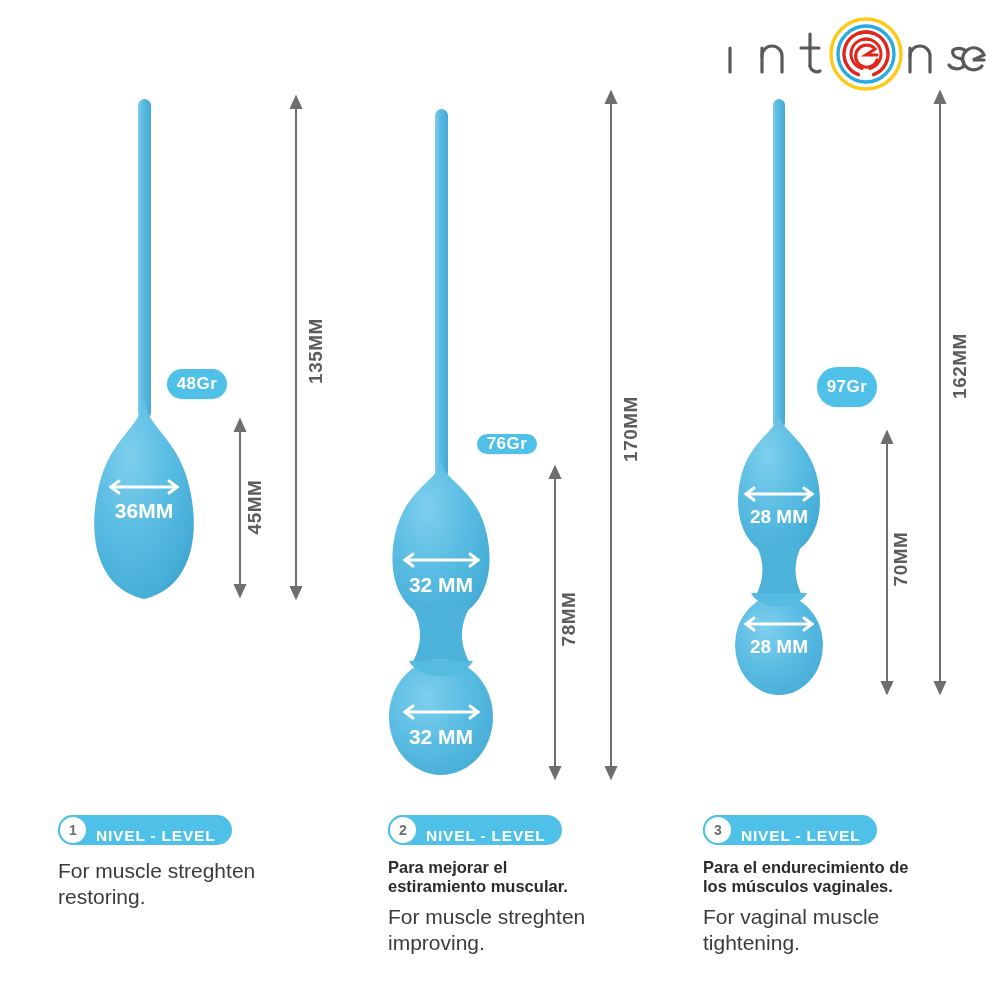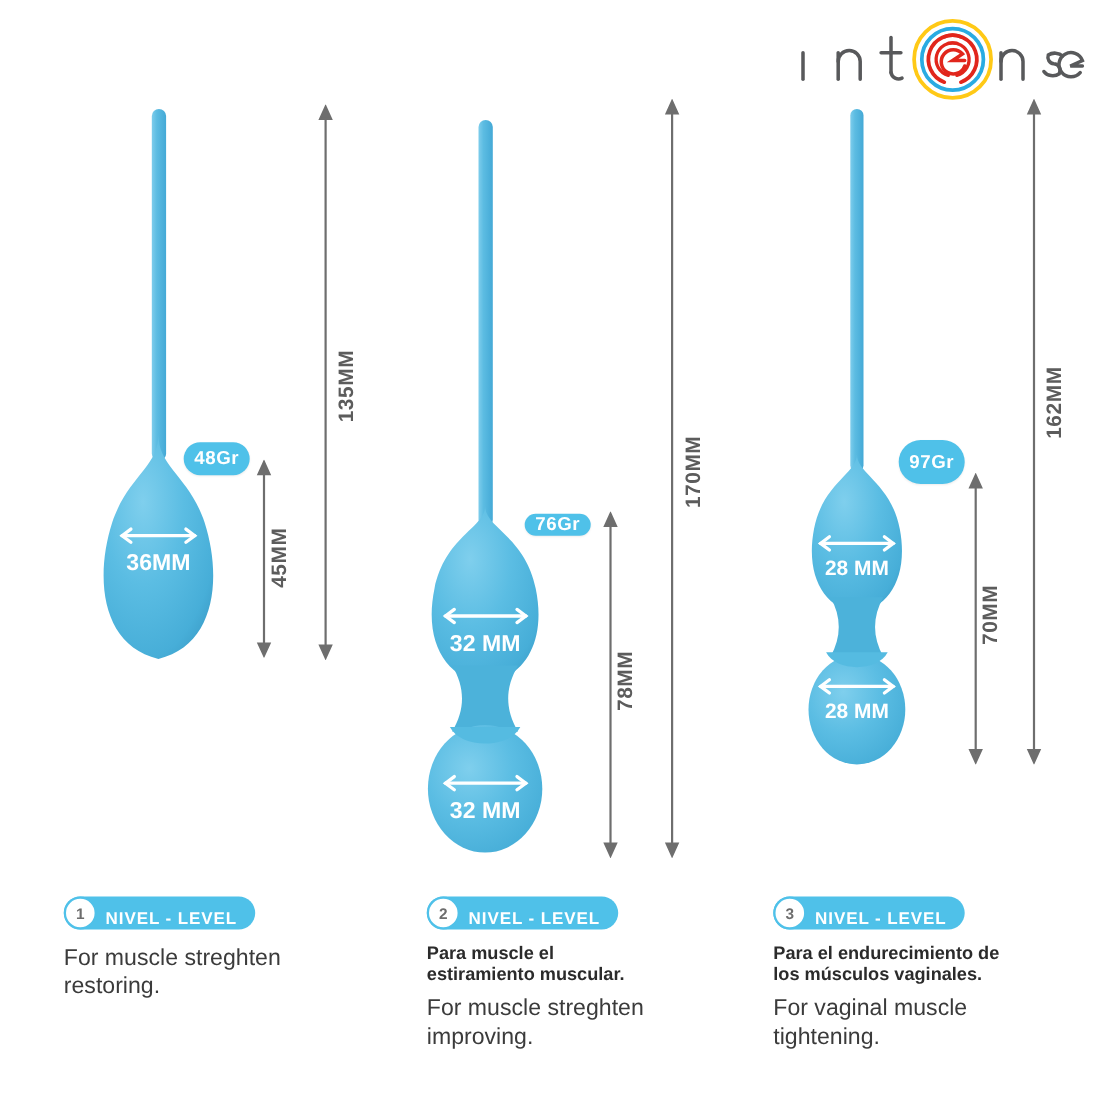--- a/index.html
+++ b/index.html
@@ -24,21 +24,20 @@
   
   .weight-badge{
     position:absolute;
     background:#4fc1e9;
     color:#ffffff;
     font-weight:bold;
     border-radius:999px;
     display:flex;align-items:center;justify-content:center;
     letter-spacing:0.5px;
     box-shadow:0 1px 2px rgba(0,0,0,.08);
-    margin-top:33px;
   }
 
   
   .vlabel{
     position:absolute;
     color:#5c5c5c;
     font-weight:bold;
     letter-spacing:0.5px;
     transform-origin:center center;
     white-space:nowrap;
@@ -357,21 +356,21 @@
 
   <div class="caption" style="left:388px;top:815px;">
     <div class="level-row">
       <div class="level-pill">
         <span class="level-pill-text">NIVEL - LEVEL</span>
       </div>
       <div class="level-circle">
         <span>2</span>
       </div>
     </div>
-    <p class="cap-es">Para muscle el
+    <p class="cap-es">Para mejorar el
 estiramiento muscular.</p>
     <p class="cap-en">For muscle streghten
 improving.</p>
   </div>
 
   <div class="caption" style="left:703px;top:815px;width:320px;">
     <div class="level-row">
       <div class="level-pill">
         <span class="level-pill-text">NIVEL - LEVEL</span>
       </div>

